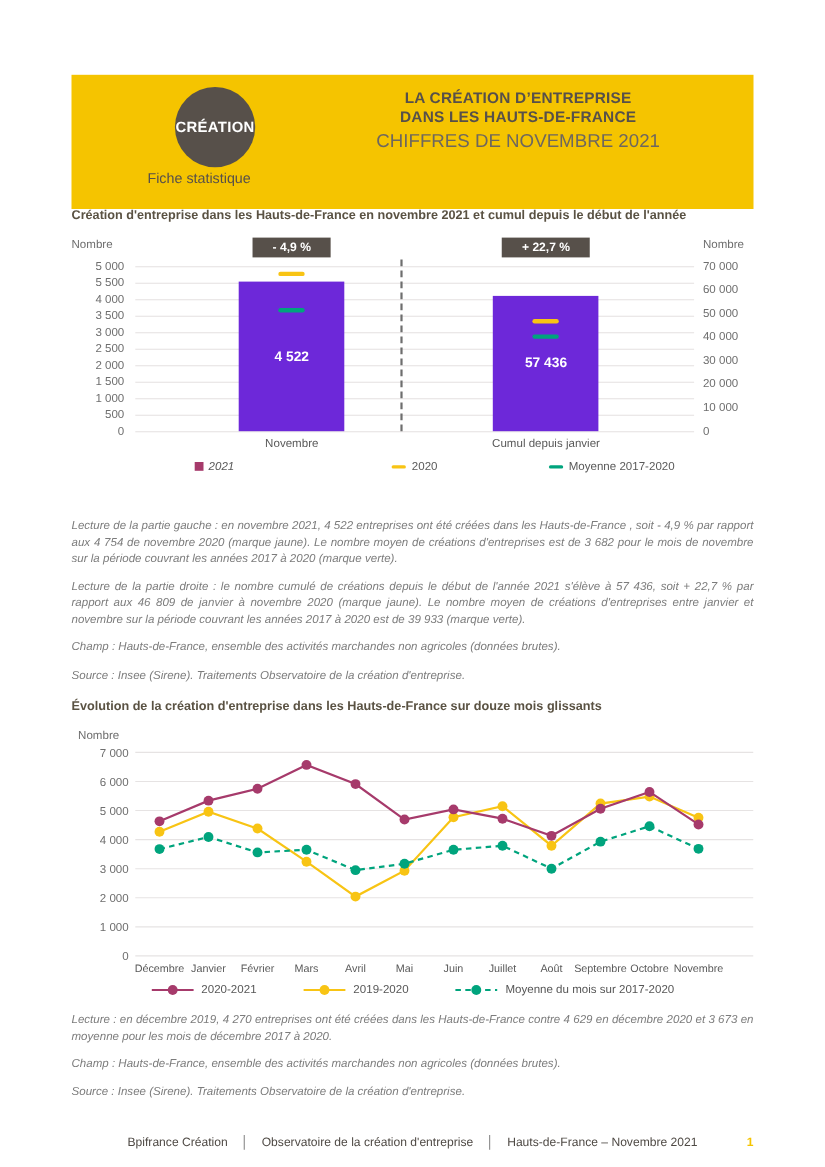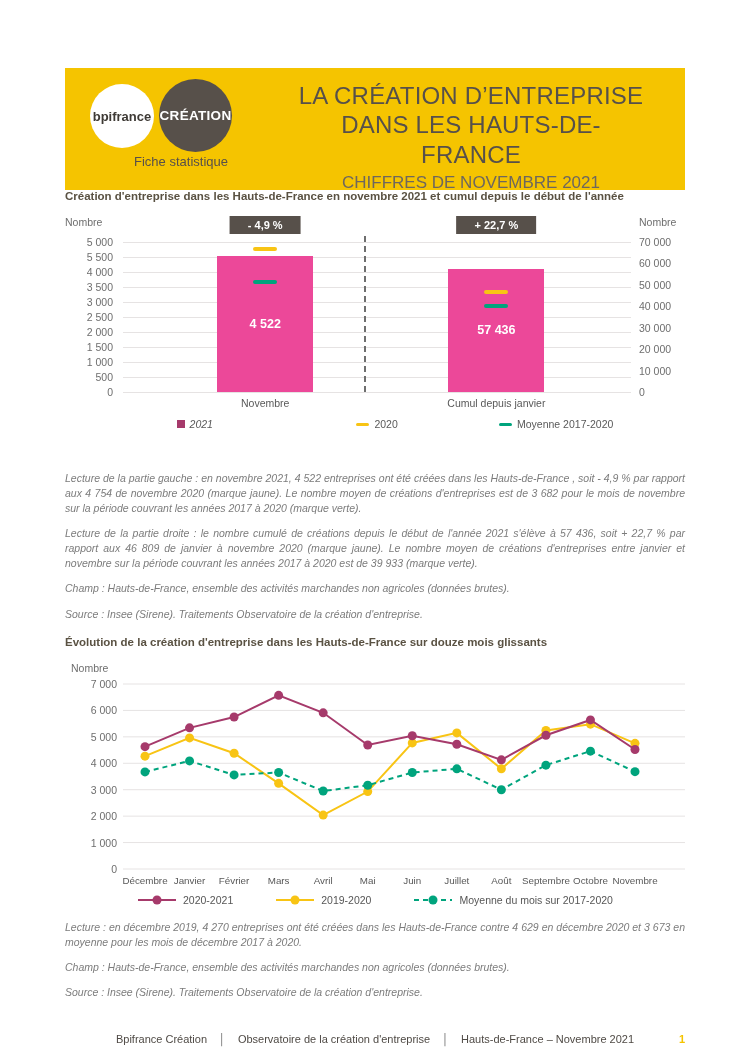--- a/index.html
+++ b/index.html
@@ -9,21 +9,21 @@
     font-family:"Liberation Sans", sans-serif; overflow:hidden;
   }
   
   .band { position:absolute; left:65px; top:68px; width:620px; height:122px; background:#F5C400; display:flex; }
   .logos { width:232px; position:relative; }
   .logo-circle { position:absolute; border-radius:50%; display:flex; align-items:center; justify-content:center; font-weight:bold; }
   .logo-white { left:25px; top:16px; width:64px; height:64px; background:#ffffff; color:#3E3A35; font-size:13px; }
   .logo-dark  { left:94px; top:11px; width:73px; height:73px; background:#57504A; color:#ffffff; font-size:13.5px; letter-spacing:.3px; }
   .tagline { position:absolute; left:0; top:86px; width:232px; text-align:center; font-weight:normal; font-size:13px; color:#57504A; }
   .titles { flex:1; text-align:center; padding-top:13px; padding-right:40px; }
-  .title-big { font-size:24px; font-weight:normal; color:#57504A; line-height:1.22; letter-spacing:.2px; }
+  .title-big { font-size:14px; font-weight:bold; color:#57504A; line-height:1.22; letter-spacing:.2px; }
   .subtitle  { font-size:17px; color:#6E675E; margin-top:4px; }
 
   
   .content { position:absolute; left:65px; top:190px; width:620px; }
   .s-title { font-size:11.5px; font-weight:bold; color:#5A5243; }
   .s-title-1 { }
   .s-title-2 { margin-top:14px; }
   .para { font-size:10.5px; font-style:italic; color:#7C7C7C; line-height:1.42; text-align:justify; }
   .mt8 { margin-top:20px; } .mt6 { margin-top:6px; } .mt5 { margin-top:5px; } .mt2 { margin-top:2px; } .mt14 { margin-top:14px; }
 
@@ -33,21 +33,21 @@
   .c1-left  { width:58px;  position:relative; }
   .c1-right { width:54px;  position:relative; }
   .axis-title { position:absolute; top:0; font-size:10.5px; color:#6E6E6E; }
   .c1-left .axis-title { left:0; }
   .c1-right .axis-title { left:8px; }
   .c1-plot { flex:1; position:relative; margin-top:26px; height:150px; }
   .gridline { position:absolute; left:0; right:0; height:1px; background:#E6E3E3; }
   .tick-l { position:absolute; right:10px; font-size:10.5px; color:#6E6E6E; white-space:nowrap; }
   .tick-r { position:absolute; left:8px;  font-size:10.5px; color:#6E6E6E; white-space:nowrap; }
   .divider { position:absolute; left:47.5%; top:-6px; bottom:0; border-left:2px dashed #6E6E6E; }
-  .bar { position:absolute; bottom:0; width:96px; transform:translateX(-50%); background:#ec4899; display:flex; align-items:center; justify-content:center; }
+  .bar { position:absolute; bottom:0; width:96px; transform:translateX(-50%); background:#6d28d9; display:flex; align-items:center; justify-content:center; }
   .bar-val { color:#ffffff; font-weight:bold; font-size:12.5px; }
   .mark { position:absolute; width:24px; height:4px; border-radius:2px; transform:translateX(-50%); }
   .mark-y { background:#F8C414; } .mark-g { background:#00A47D; }
   .badge { position:absolute; top:-26px; transform:translateX(-50%); background:#57504A; color:#ffffff; font-weight:bold; font-size:11px; padding:3px 18px; white-space:nowrap; }
   .xlab { position:absolute; top:155px; transform:translateX(-50%); font-size:10.5px; color:#595959; white-space:nowrap; }
   .c1-legend { position:absolute; top:202px; left:0; width:100%; height:16px; }
   .lg-item { position:absolute; display:flex; align-items:center; gap:5px; font-size:10.5px; color:#595959; white-space:nowrap; }
   .lg-square { width:8px; height:8px; display:inline-block; }
   .lg-dash { width:13px; height:3px; border-radius:1.5px; display:inline-block; }
 
@@ -60,23 +60,20 @@
   
   .footer { position:absolute; left:65px; bottom:16px; width:620px; font-size:11px; color:#4F4A45; text-align:center; }
   .sep { margin:0 12px; color:#6E6E6E; }
   .page-num { position:absolute; right:0; top:0; color:#F5C400; font-weight:bold; }
 </style>
 </head>
 <body>
 
 <header class="band">
   <div class="logos">
-    <div class="logo-circle logo-white">
-      <span>bpifrance</span>
-    </div>
     <div class="logo-circle logo-dark">
       <span>CRÉATION</span>
     </div>
     <div class="tagline">Fiche statistique</div>
   </div>
   <div class="titles">
     <div class="title-big">LA CRÉATION D’ENTREPRISE</div>
     <div class="title-big">DANS LES HAUTS-DE-FRANCE</div>
     <div class="subtitle">CHIFFRES DE NOVEMBRE 2021</div>
   </div>

